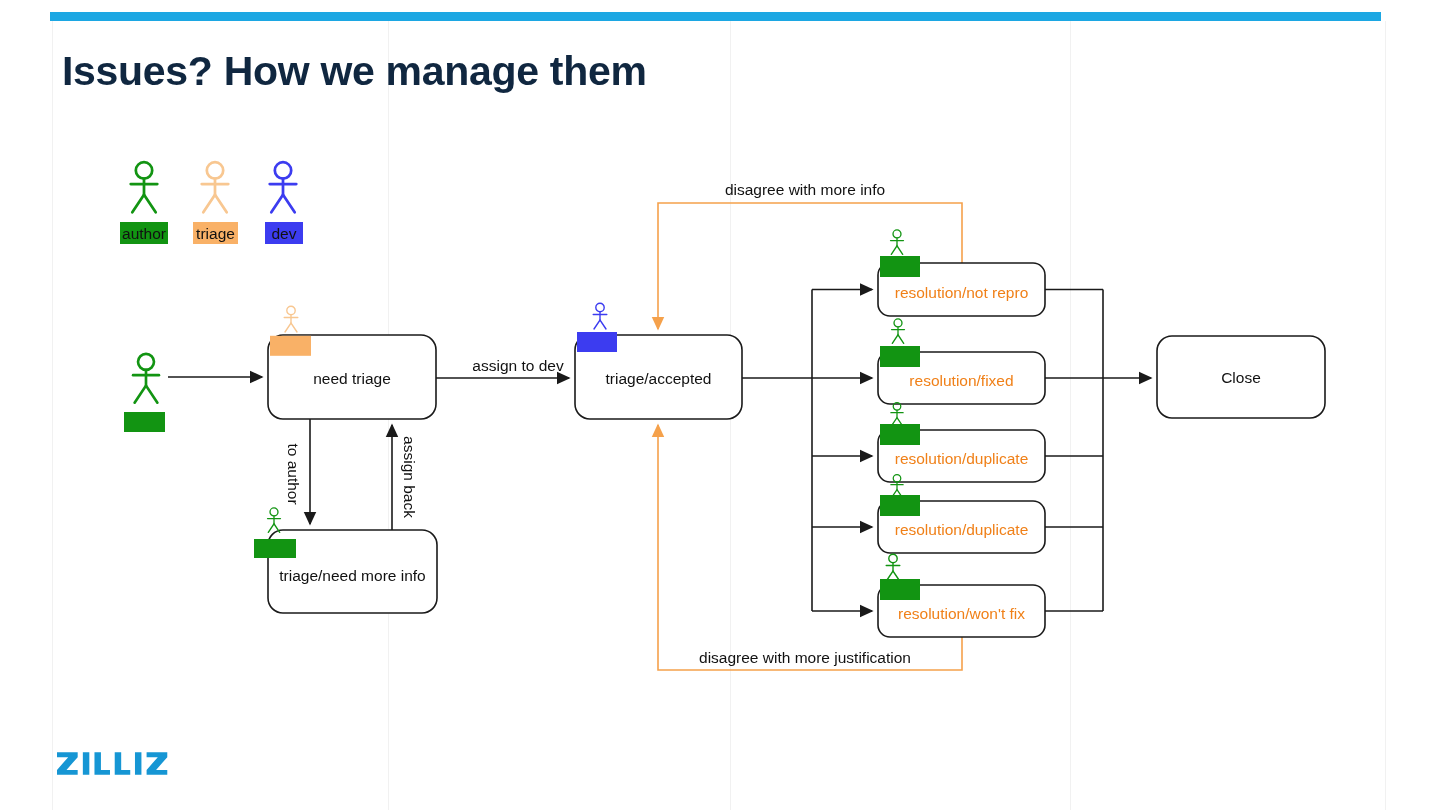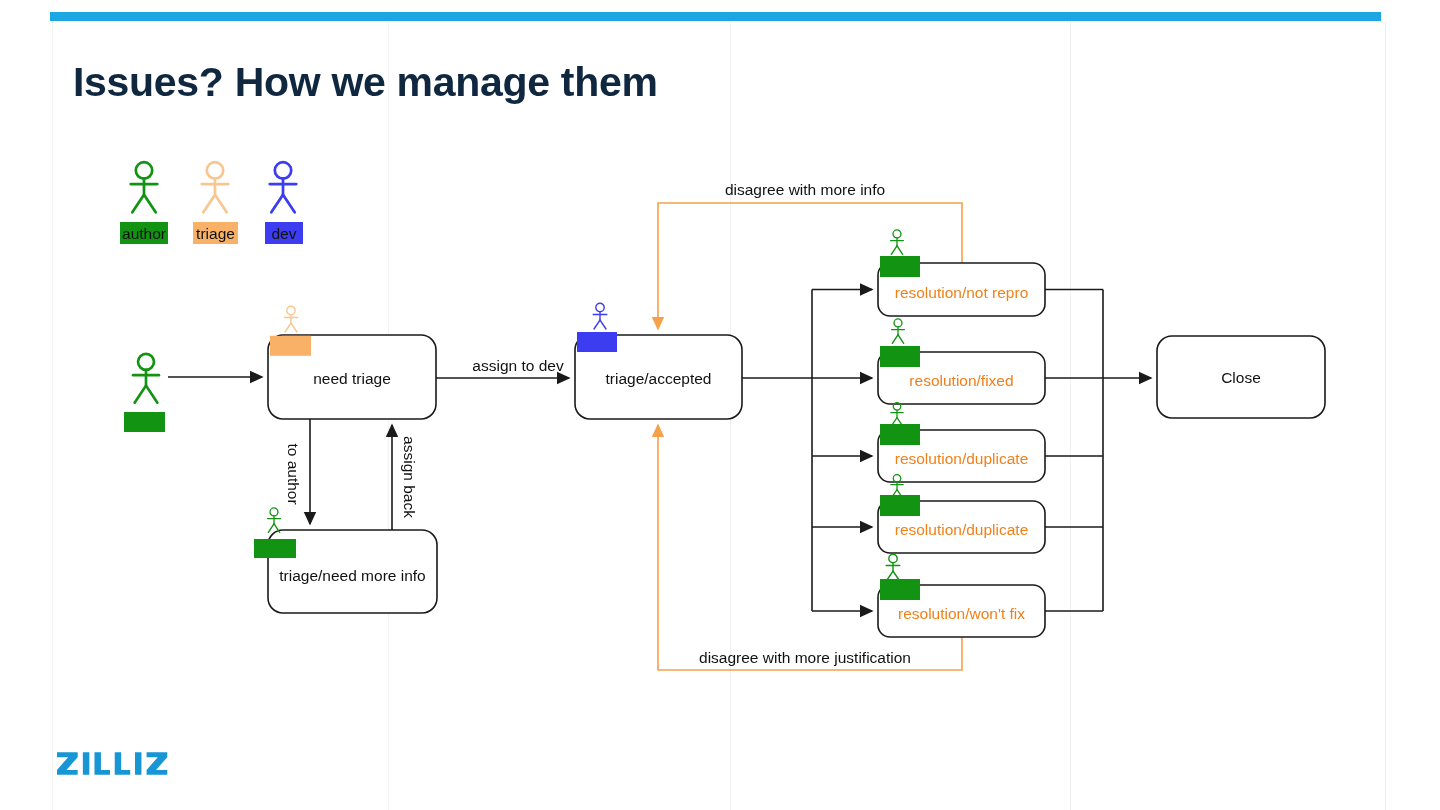--- a/index.html
+++ b/index.html
@@ -1,21 +1,21 @@
 <!DOCTYPE html>
 <html><head>
 <meta charset="utf-8">
 <style>
   html,body{margin:0;padding:0;background:#ffffff;}
   .page{position:relative;width:1440px;height:810px;background:#ffffff;overflow:hidden;
         font-family:"Liberation Sans",sans-serif;}
   .accent-bar{position:absolute;left:50px;top:12px;width:1331px;height:9px;background:#1CA7E3;}
   .guide{position:absolute;top:21px;height:789px;width:1px;background:#f1f1f1;}
   .g1{left:52px;} .g2{left:388px;} .g3{left:730px;} .g4{left:1070px;} .g5{left:1385px;}
-  .title{position:absolute;left:62px;top:48px;margin:11px;font-size:41px;font-weight:bold;
+  .title{position:absolute;left:62px;top:48px;margin:0;font-size:41px;font-weight:bold;
          color:#102740;letter-spacing:-0.3px;}
   svg.diagram{position:absolute;left:0;top:0;}
   svg text{font-family:"Liberation Sans",sans-serif;font-size:15.5px;fill:#111111;}
   .node-rect{fill:#ffffff;stroke:#1a1a1a;stroke-width:1.6;}
   .edge{stroke:#1a1a1a;stroke-width:1.6;fill:none;}
   .edge-orange{stroke:#F5A14B;stroke-width:1.6;fill:none;}
   .res-label{fill:#F08018;}
   .logo{position:absolute;left:57px;top:747px;}
 </style>
 </head>

